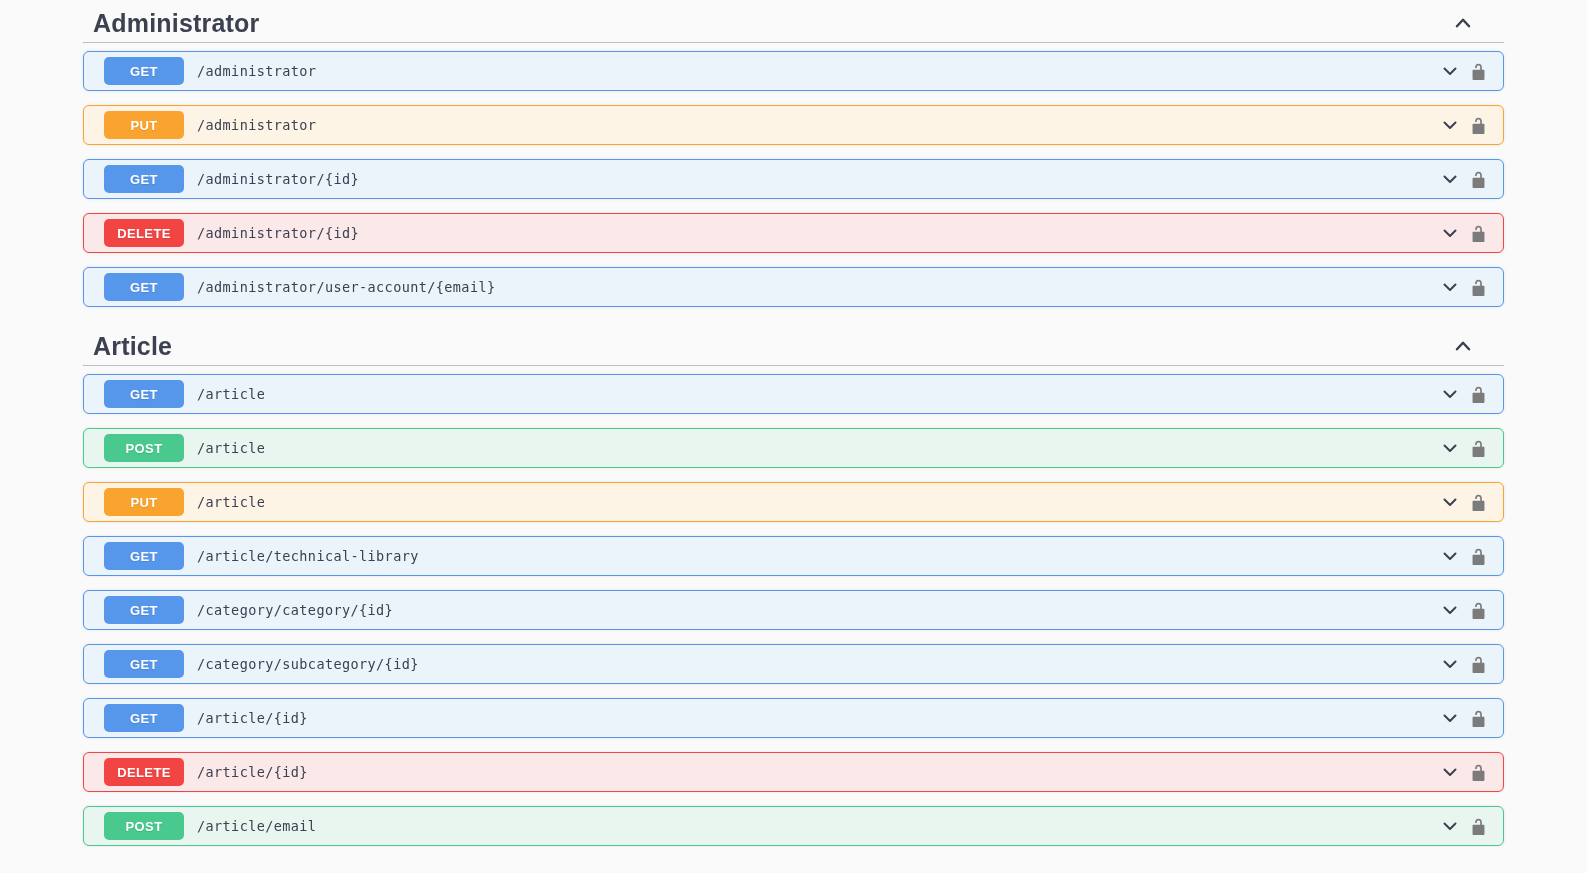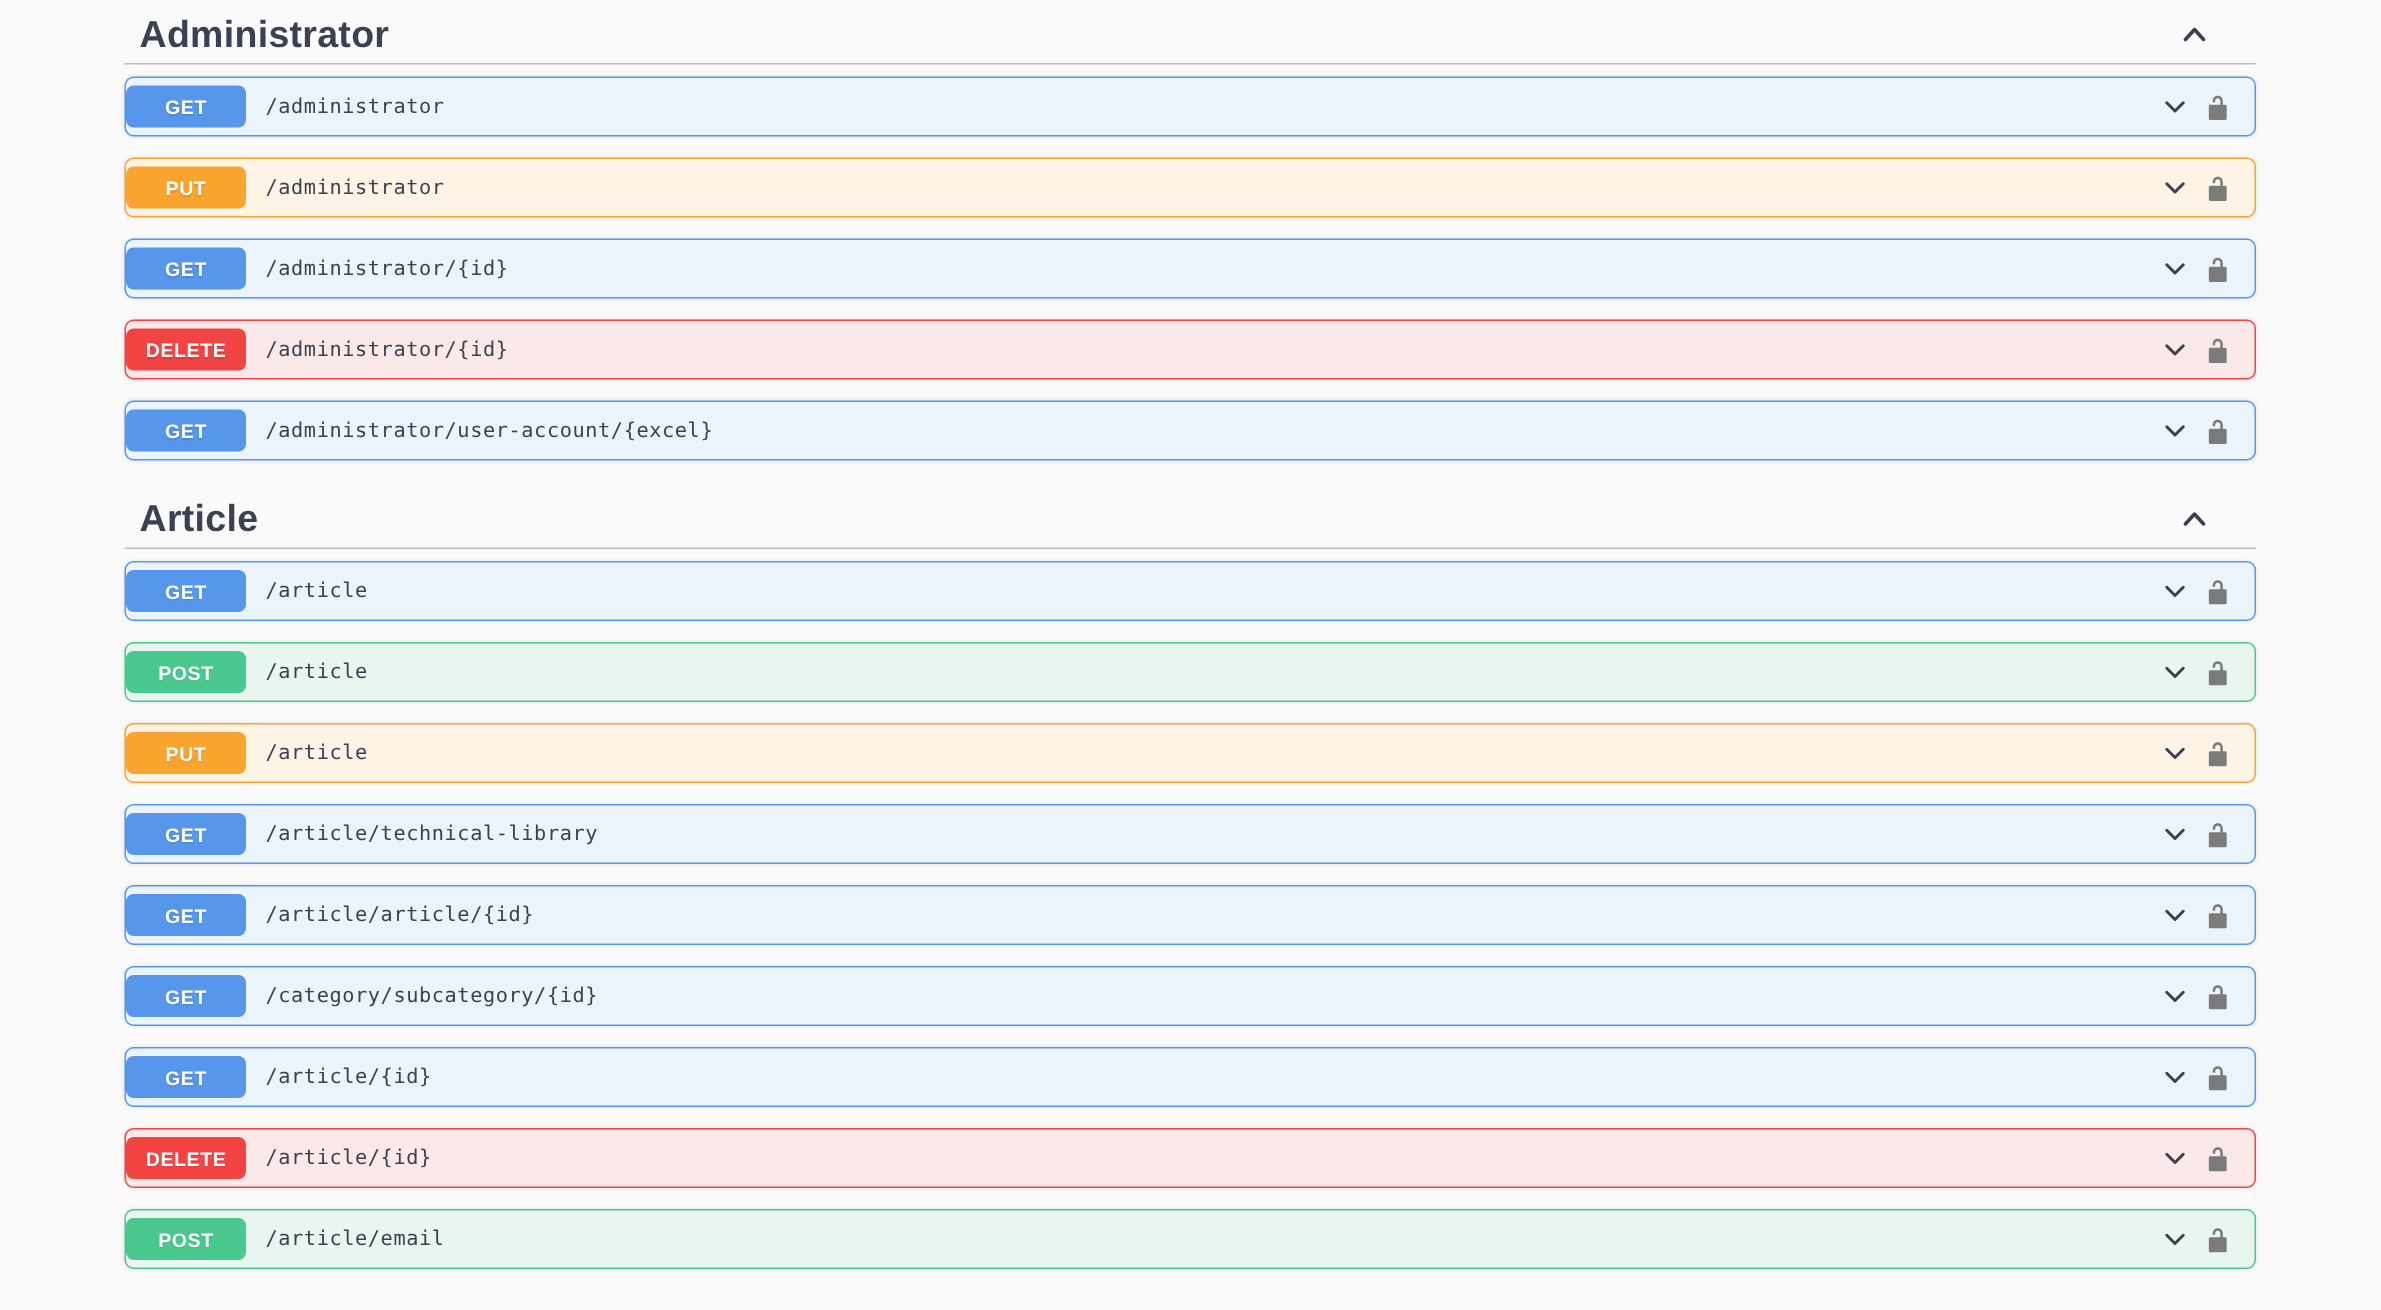--- a/index.html
+++ b/index.html
@@ -39,21 +39,21 @@
     cursor: pointer;
     display: flex;
     align-items: center;
   }
   .section-rows { padding-top: 8px; }
   .endpoint-row {
     height: 40px;
     margin-bottom: 14px;
     display: flex;
     align-items: center;
-    padding: 0 16px 0 0;
+    padding: 0 16px 0 20px;
     border: 1.5px solid var(--mc);
     border-radius: 6px;
     background: var(--bg);
     box-shadow: 0 0 3px rgba(0,0,0,.10);
     cursor: pointer;
   }
   .method-badge {
     width: 80px;
     height: 28px;
     border-radius: 5px;
@@ -188,21 +188,21 @@
           <svg width="17" height="17" viewBox="0 0 20 20">
             <path fill="#7b7b7b" d="M15.8 8H14V5.6C14 2.703 12.665 1 10 1 7.334 1 6 2.703 6 5.6V6h2v-.801C8 3.754 8.797 3 10 3c1.203 0 2 .754 2 2.199V8H4.2c-.662 0-1.2.538-1.2 1.2v9.6c0 .662.538 1.2 1.2 1.2h11.6c.662 0 1.2-.538 1.2-1.2V9.2c0-.662-.538-1.2-1.2-1.2z"></path>
           </svg>
         </span>
       </button>
     </span>
   </div>
 
   <div class="endpoint-row" style="--mc: #5697ec; --bg: #ebf3fb;">
     <span class="method-badge">GET</span>
-    <span class="endpoint-path">/administrator/user-account/{excel}</span>
+    <span class="endpoint-path">/administrator/user-account/{email}</span>
     <span class="row-actions">
       <button class="icon-btn">
         <span style="display:flex">
           <svg width="20" height="20" viewBox="0 0 20 20">
             <polyline points="4.5,7.5 10,13 15.5,7.5" fill="none" stroke="#3b4151" stroke-width="2" stroke-linecap="round" stroke-linejoin="round"></polyline>
           </svg>
         </span>
       </button>
       <button class="icon-btn lock-btn">
         <span style="display:flex">
@@ -307,21 +307,21 @@
           <svg width="17" height="17" viewBox="0 0 20 20">
             <path fill="#7b7b7b" d="M15.8 8H14V5.6C14 2.703 12.665 1 10 1 7.334 1 6 2.703 6 5.6V6h2v-.801C8 3.754 8.797 3 10 3c1.203 0 2 .754 2 2.199V8H4.2c-.662 0-1.2.538-1.2 1.2v9.6c0 .662.538 1.2 1.2 1.2h11.6c.662 0 1.2-.538 1.2-1.2V9.2c0-.662-.538-1.2-1.2-1.2z"></path>
           </svg>
         </span>
       </button>
     </span>
   </div>
 
   <div class="endpoint-row" style="--mc: #5697ec; --bg: #ebf3fb;">
     <span class="method-badge">GET</span>
-    <span class="endpoint-path">/article/article/{id}</span>
+    <span class="endpoint-path">/category/category/{id}</span>
     <span class="row-actions">
       <button class="icon-btn">
         <span style="display:flex">
           <svg width="20" height="20" viewBox="0 0 20 20">
             <polyline points="4.5,7.5 10,13 15.5,7.5" fill="none" stroke="#3b4151" stroke-width="2" stroke-linecap="round" stroke-linejoin="round"></polyline>
           </svg>
         </span>
       </button>
       <button class="icon-btn lock-btn">
         <span style="display:flex">

